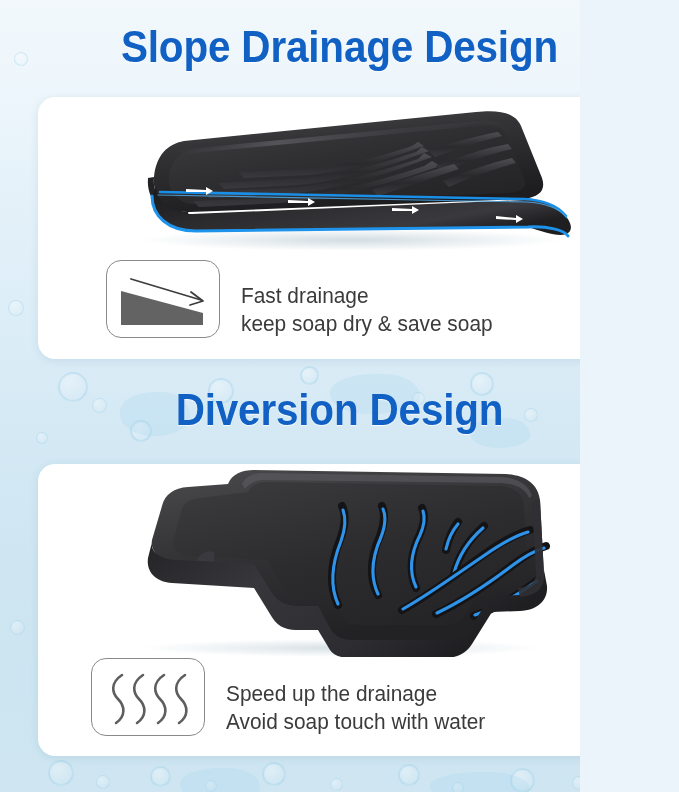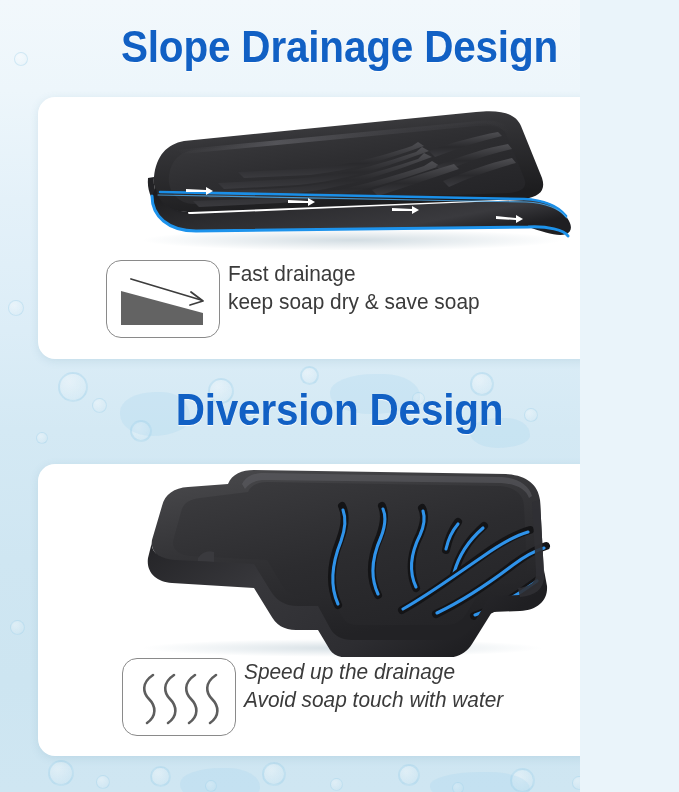--- a/index.html
+++ b/index.html
@@ -87,25 +87,25 @@
     border-radius: 17px;
     box-shadow: 0 2px 9px rgba(90, 140, 170, 0.16);
   }
   #card-1 { top: 97px; height: 262px; }
   #card-2 { top: 464px; height: 292px; }
 
   
   .caption-row {
     position: absolute;
     display: flex;
-    align-items: flex-start;
-    gap: 8px;
+    align-items: flex-end;
+    gap: 21px;
   }
   #caption-1 { left: 106px; top: 260px; }
-  #caption-2 { left: 122px; top: 658px; font-style: italic; }
+  #caption-2 { left: 91px; top: 658px; }
 
   .icon-box {
     width: 112px;
     height: 76px;
     border: 1.6px solid #8a8a8a;
     border-radius: 15px;
     background: #ffffff;
     flex: 0 0 auto;
     position: relative;
     overflow: hidden;

